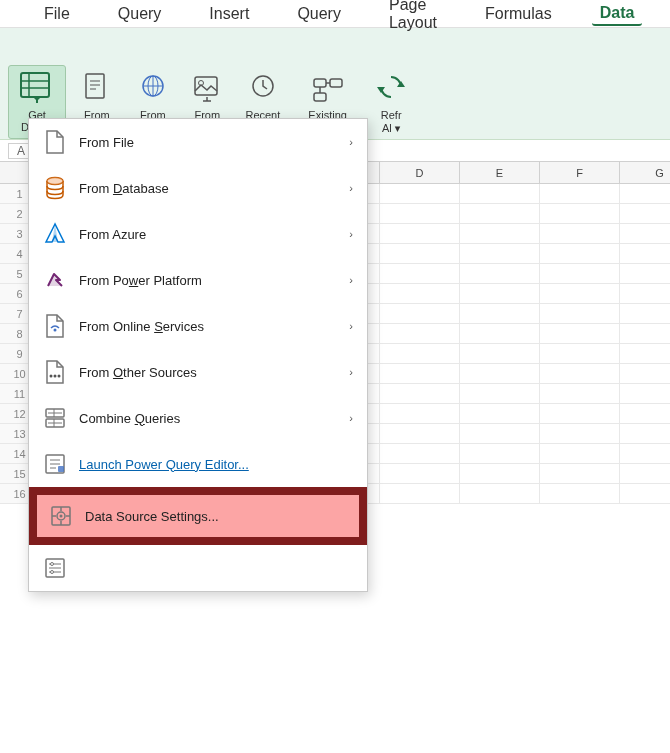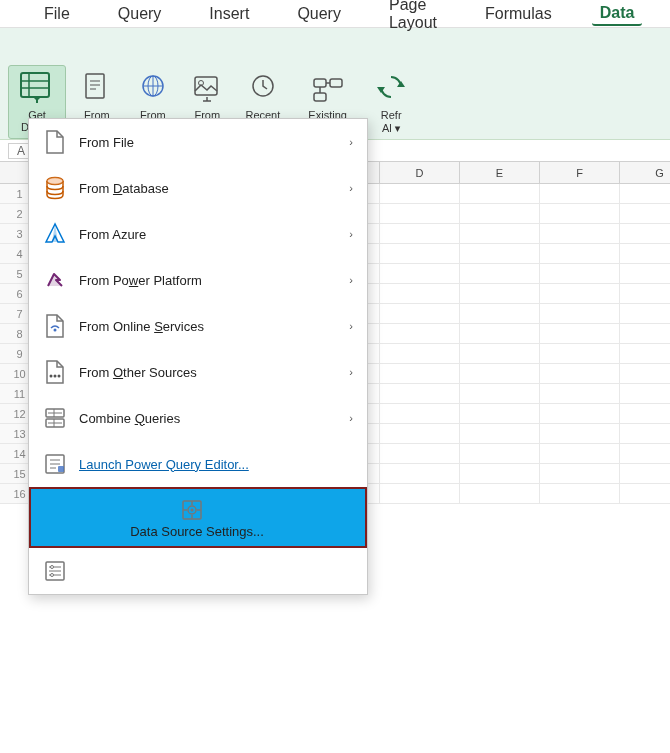--- a/index.html
+++ b/index.html
@@ -178,23 +178,22 @@
       display: flex;
       align-items: center;
       padding: 7px 12px 7px 10px;
       cursor: pointer;
       font-size: 13px;
       color: #222;
       min-height: 38px;
       border: 2px solid transparent;
     }
     .menu-item.highlighted {
-      background: #0ea5e9;
-      border: 2px solid #7f1d1d;
-      flex-direction: column;
+      background: #fca5a5;
+      border: 8px solid #7f1d1d;
     }
     .menu-item .menu-icon {
       width: 28px;
       min-width: 28px;
       height: 28px;
       display: flex;
       align-items: center;
       justify-content: center;
       margin-right: 10px;
     }

